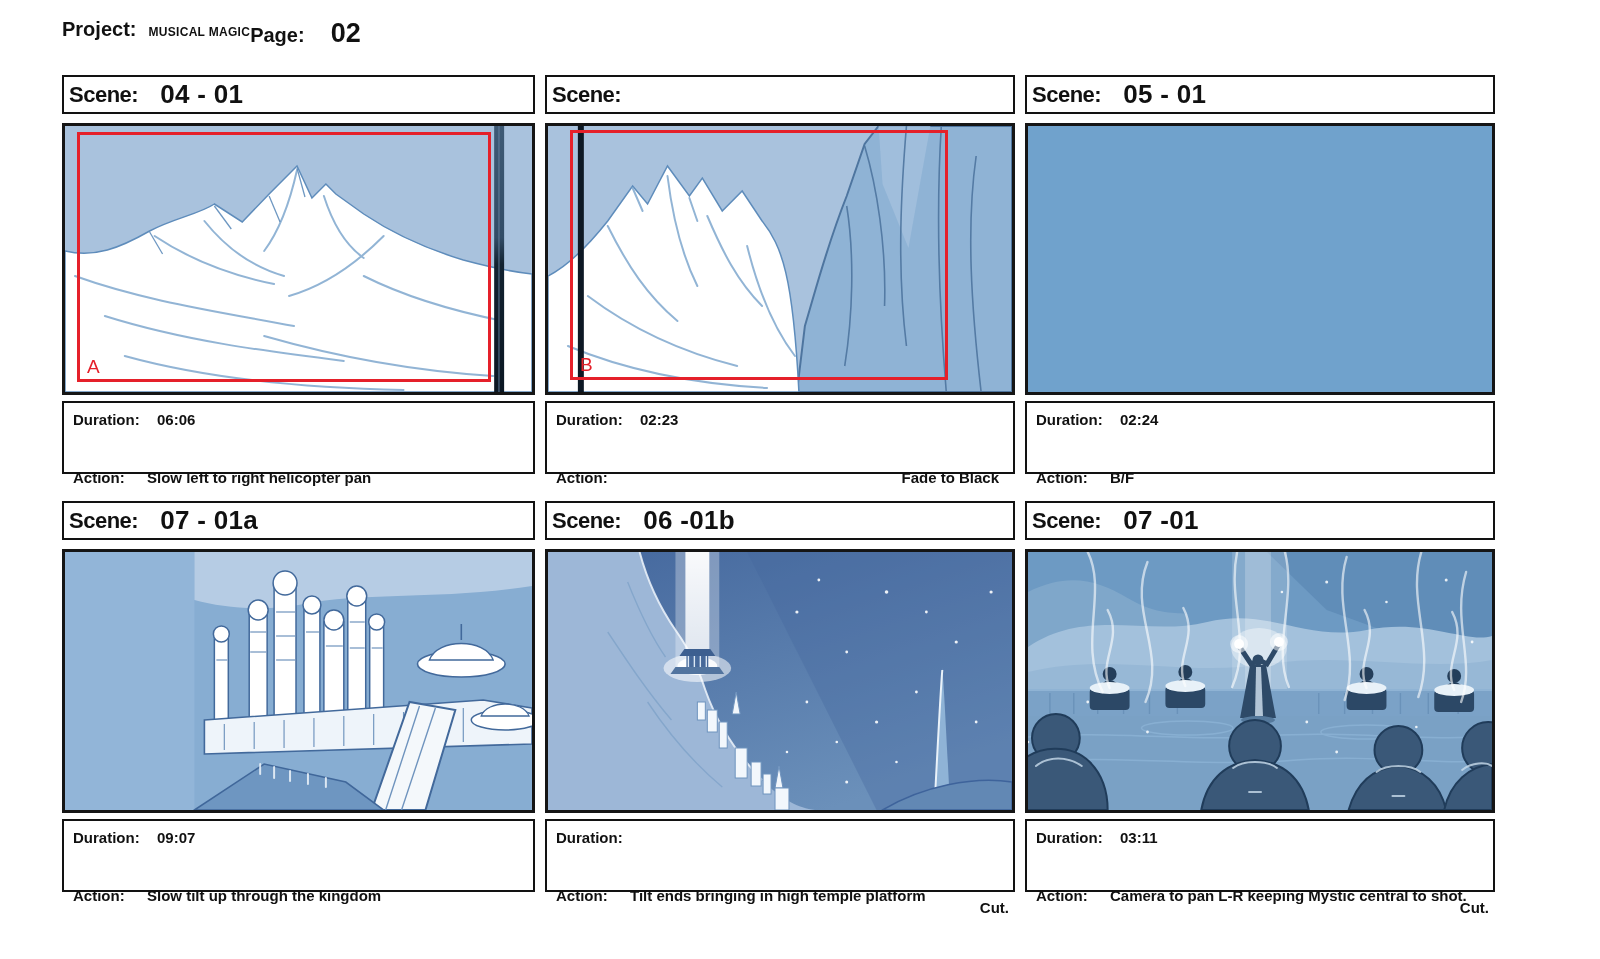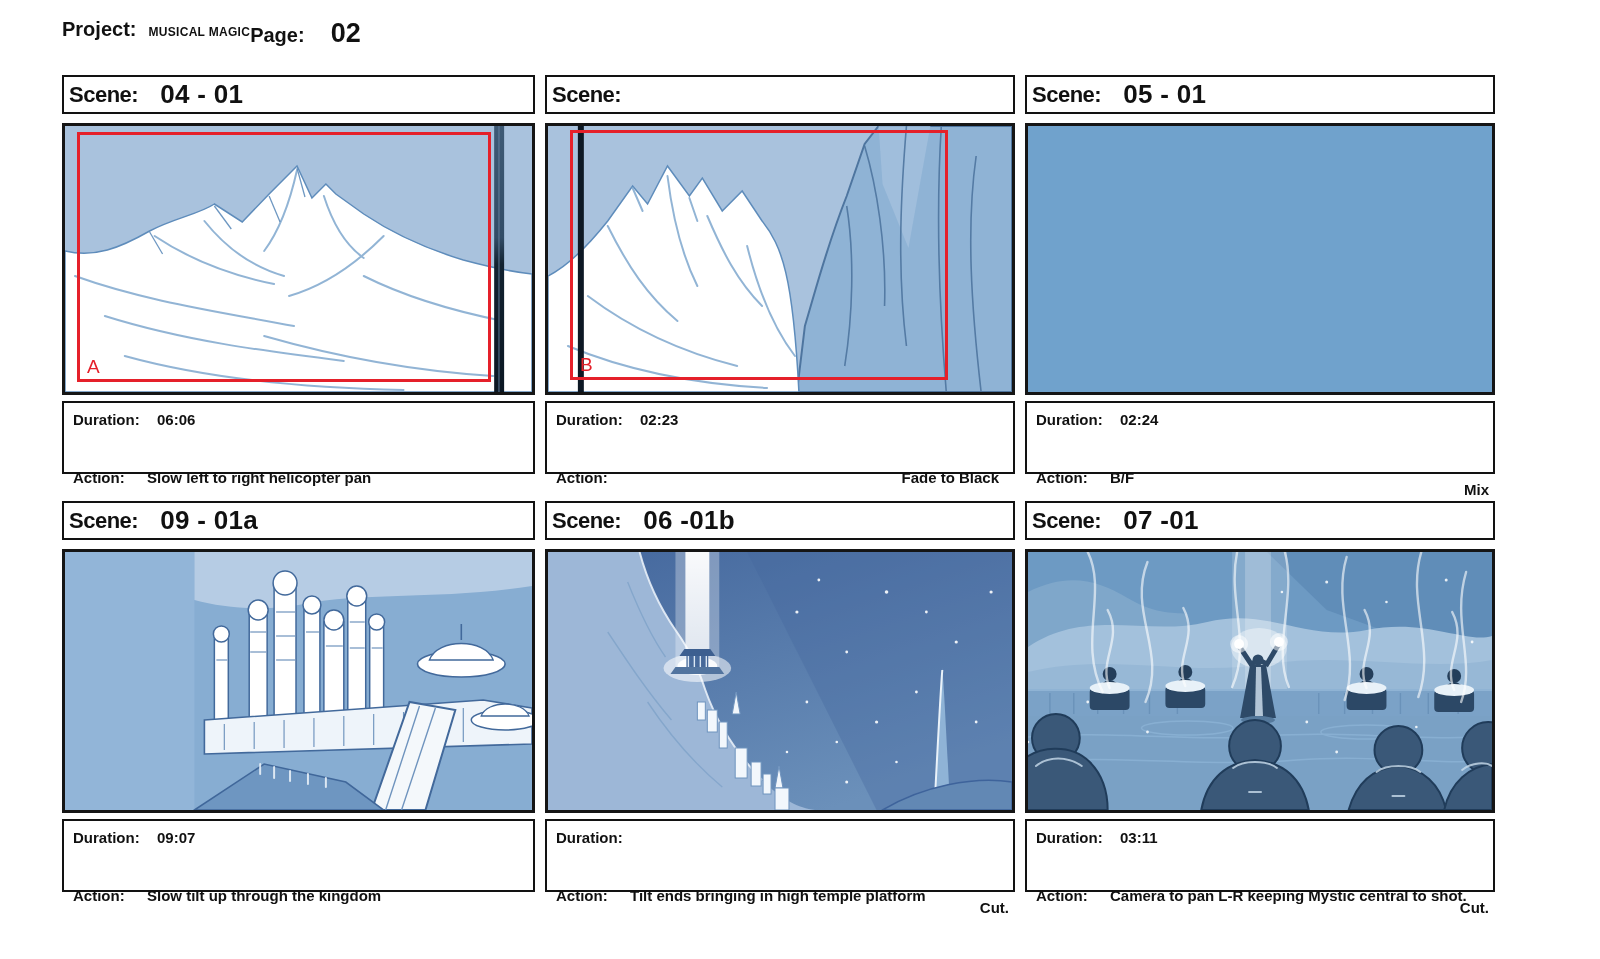--- a/index.html
+++ b/index.html
@@ -194,27 +194,26 @@
     <div class="info-box">
       <div class="info-row">
         <span class="lbl-dur">Duration:</span>
         <span>02:24</span>
       </div>
       <div class="info-row">
         <span class="lbl-act">Action:</span>
         <span>B/F</span>
       </div>
     </div>
-    <div class="transition">Mix</div>
   </section>
 
   <section class="cell">
     <div class="scene-header">
       <span class="scene-label">Scene:</span>
-      <span class="scene-number">09 - 01a</span>
+      <span class="scene-number">07 - 01a</span>
     </div>
     <div class="frame r2">
       <svg viewBox="0 0 469 258" preserveAspectRatio="none">
         <rect x="0" y="0" width="469" height="258" fill="#87add2"></rect>
         <rect x="0" y="0" width="130" height="258" fill="#92b5d8"></rect>
         <path d="M130,0 L469,0 L469,34 C380,48 300,40 240,52 C200,60 160,56 130,48 Z" fill="#b6cce4"></path>
         <g stroke="#42699b" stroke-width="1.5" fill="#ffffff">
           <rect x="150" y="84" width="14" height="90"></rect>
           <rect x="185" y="60" width="18" height="110"></rect>
           <rect x="210" y="34" width="22" height="140"></rect>

